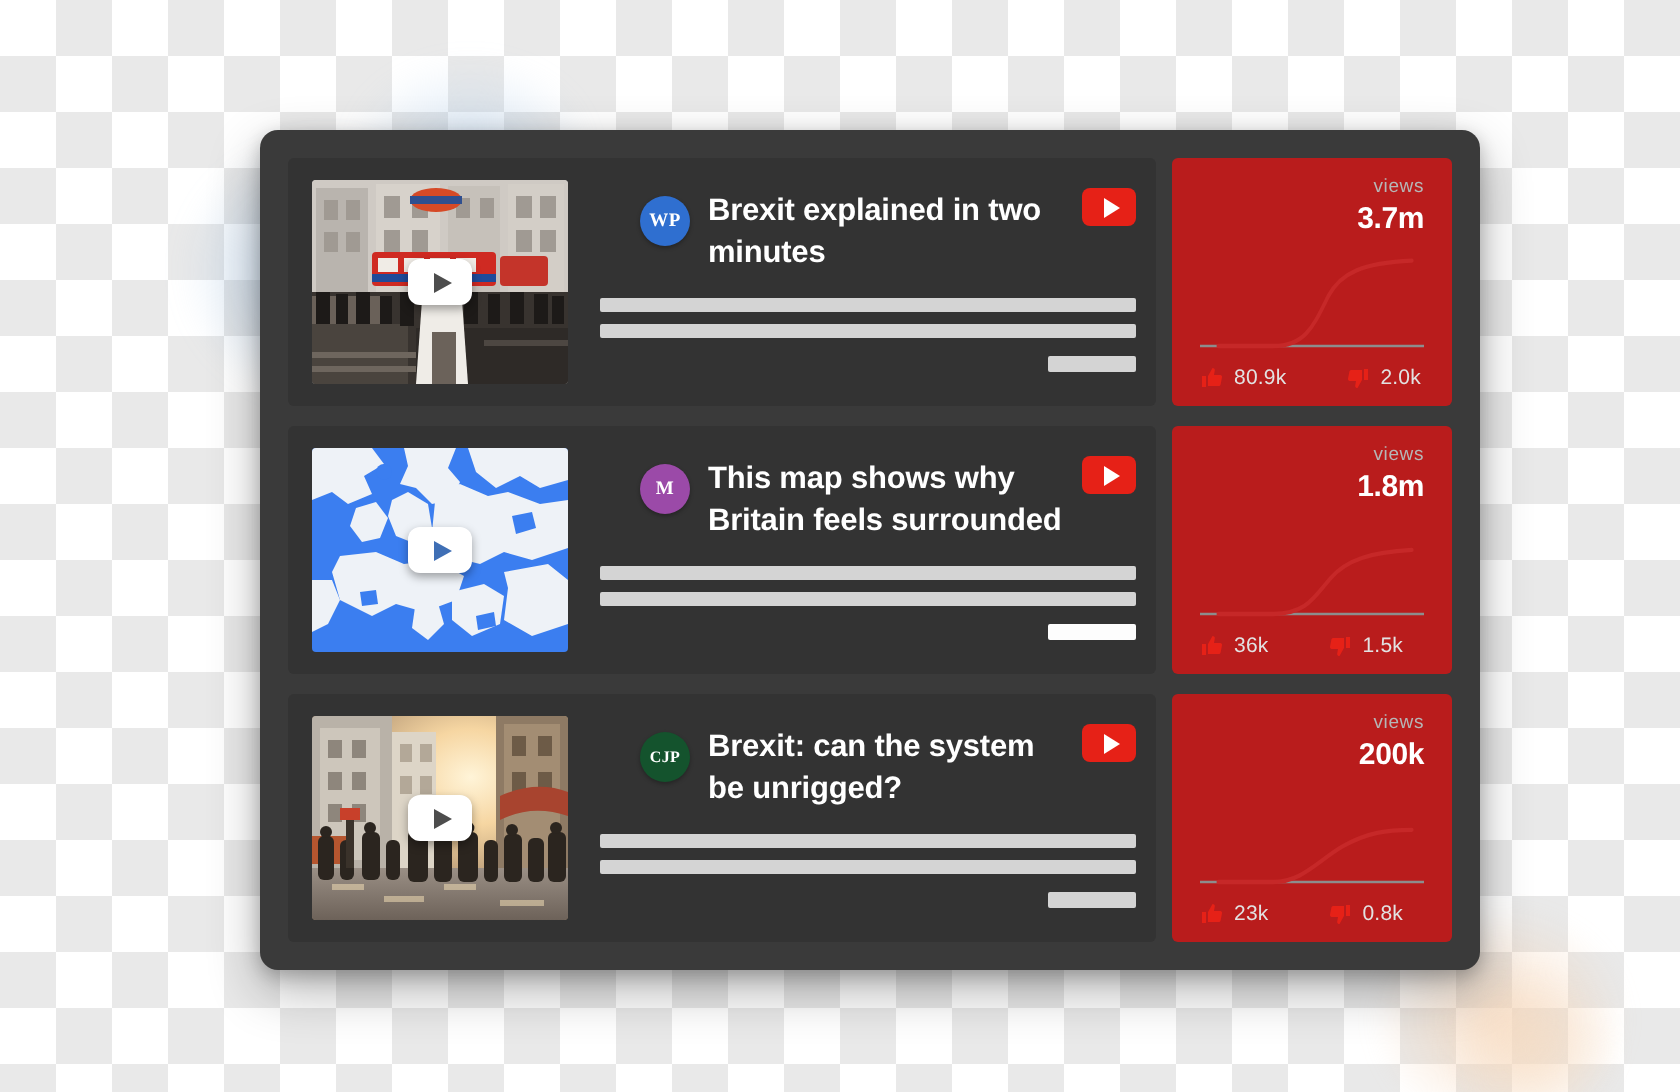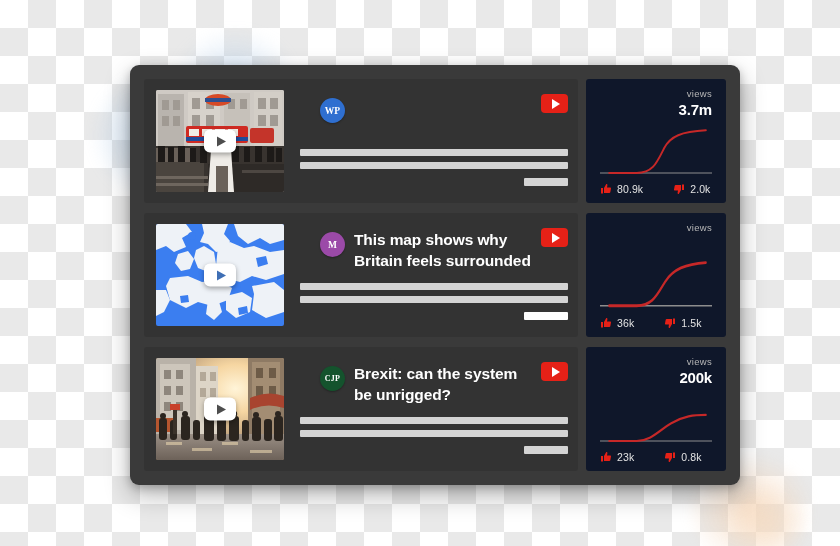--- a/index.html
+++ b/index.html
@@ -206,21 +206,21 @@
     width: 44px;
     margin-left: auto;
     margin-bottom: 0;
     margin-top: 9px;
   }
   .bar.bright { background: #fdfdfd; }
 
   
   .stats-card {
     flex: 1 1 auto;
-    background: #0f172a;
+    background: #b91c1c;
     border-radius: 3px;
     position: relative;
     padding: 10px 14px 8px 14px;
     box-sizing: border-box;
     display: flex;
     flex-direction: column;
   }
   .views-label {
     text-align: right;
     color: #b6b6b6;
@@ -329,20 +329,21 @@
         </svg>
         <div class="play-btn">
           <div class="tri"></div>
         </div>
       </div>
       <div class="meta">
         <div class="title-row">
           <div class="avatar" style="background: rgb(47, 111, 208);">
             <span>WP</span>
           </div>
+          <div class="title">Brexit explained in two minutes</div>
         </div>
         <div class="yt-badge">
           <div class="tri"></div>
         </div>
         <div class="bars">
           <div class="bar"></div>
           <div class="bar"></div>
           <div class="bar short"></div>
         </div>
       </div>
@@ -419,20 +420,21 @@
         <div class="bars">
           <div class="bar"></div>
           <div class="bar"></div>
           <div class="bar short bright"></div>
         </div>
       </div>
     </div>
 
     <div class="stats-card">
       <div class="views-label">views</div>
+      <div class="views-value">1.8m</div>
       <div class="spark">
         <svg viewBox="0 0 110 46" preserveAspectRatio="none">
           <line x1="0" y1="43" x2="110" y2="43" stroke="#8d8d8d" stroke-width="1"></line>
           <path d="M9 43 L36 43 C52 43 56 36 64 28 C72 20 84 17 104 16" fill="none" stroke="#c62828" stroke-width="1.8" stroke-linecap="round"></path>
         </svg>
       </div>
       <div class="reactions">
         <div class="reaction">
           <svg width="12" height="12" viewBox="0 0 24 24" aria-hidden="true">
             <path d="M2 10h4v11H2z" fill="#e62117"></path>

